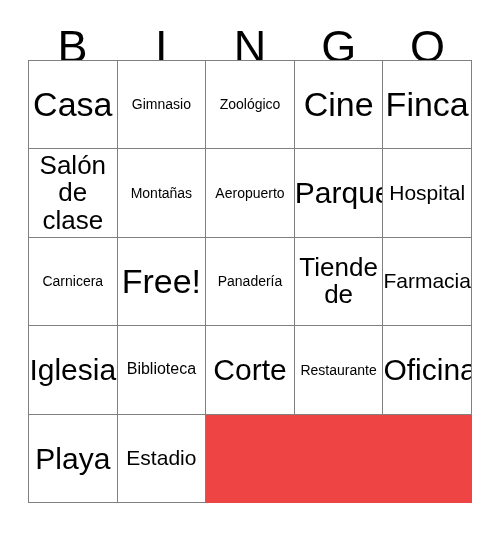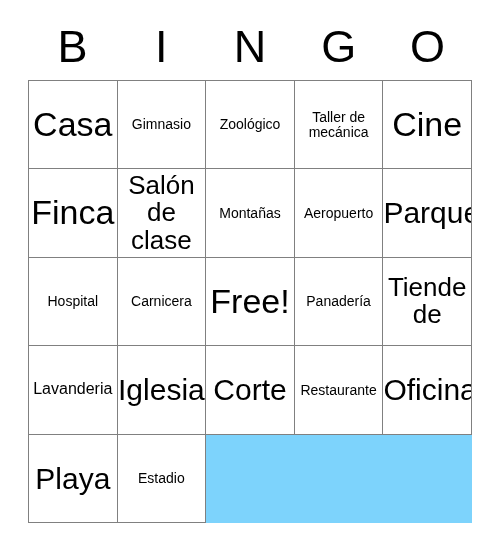--- a/index.html
+++ b/index.html
@@ -42,30 +42,30 @@
     font-weight: 400;
     letter-spacing: 0;
     color: #000000;
     white-space: nowrap;
   }
 
   
   #grid {
     position: absolute;
     left: 28px;
-    top: 80px;
+    top: 60px;
     width: 444px;
     height: 443px;
     display: grid;
     grid-template-columns: repeat(5, 1fr);
     grid-template-rows: repeat(5, 1fr);
     border-top: 1.5px solid #808080;
     border-left: 1.5px solid #808080;
     box-sizing: border-box;
-    background: #7dd3fc;
+    background: #ef4444;
   }
 
   .cell {
     border-right: 1.5px solid #808080;
     border-bottom: 1.5px solid #808080;
     box-sizing: border-box;
     display: flex;
     align-items: center;
     justify-content: center;
     text-align: center;
@@ -80,21 +80,21 @@
     text-align: center;
     line-height: 1.05;
     color: #000000;
     white-space: pre-line;
   }
 
   
   .fs-xxl  { font-size: 34px; }   
   .fs-xl   { font-size: 30px; }   
   .fs-lg   { font-size: 26px; }   
-  .fs-md   { font-size: 14px; }   
+  .fs-md   { font-size: 21px; }   
   .fs-sm   { font-size: 14px; }   
   .fs-xs   { font-size: 16px; }   
   .fs-xxs  { font-size: 14px; text-align: center; }   
 </style>
 </head>
 <body>
 
 <div id="bingo-card">
 
   <div id="header-row">
@@ -108,23 +108,20 @@
   <div id="grid">
 
     <div class="cell">
         <span class="cell-text fs-xxl">Casa</span>
       </div>
     <div class="cell">
         <span class="cell-text fs-sm">Gimnasio</span>
       </div>
     <div class="cell">
         <span class="cell-text fs-sm">Zoológico</span>
-      </div>
-    <div class="cell">
-        <span class="cell-text fs-sm">Taller de mecánica</span>
       </div>
     <div class="cell">
         <span class="cell-text fs-xxl">Cine</span>
       </div>
 
     <div class="cell">
         <span class="cell-text fs-xxl">Finca</span>
       </div>
     <div class="cell">
         <span class="cell-text fs-lg">Salón de clase</span>
@@ -149,24 +146,27 @@
         <span class="cell-text fs-xxl">Free!</span>
       </div>
     <div class="cell">
         <span class="cell-text fs-sm">Panadería</span>
       </div>
     <div class="cell">
         <span class="cell-text fs-lg">Tiende de</span>
       </div>
 
     <div class="cell">
-        <span class="cell-text fs-xs">Lavanderia</span>
+        <span class="cell-text fs-md">Farmacia</span>
       </div>
     <div class="cell">
         <span class="cell-text fs-xl">Iglesia</span>
+      </div>
+    <div class="cell">
+        <span class="cell-text fs-xs">Biblioteca</span>
       </div>
 
     <div class="cell">
         <span class="cell-text fs-xl">Corte</span>
       </div>
     <div class="cell">
         <span class="cell-text fs-xxs">Restaurante</span>
       </div>
     <div class="cell">
         <span class="cell-text fs-xl">Oficina</span>

